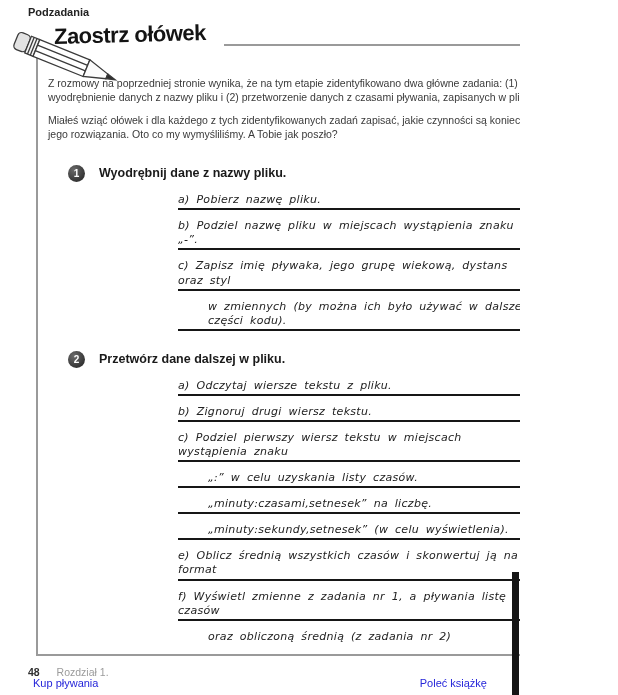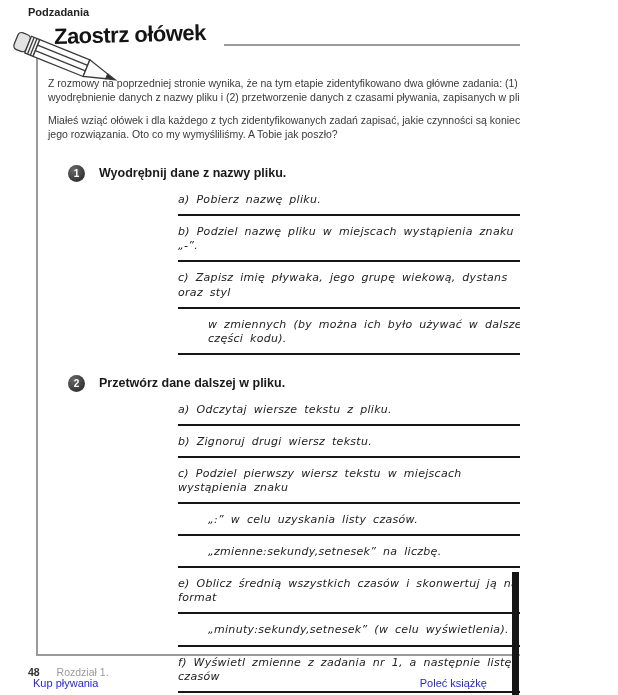--- a/index.html
+++ b/index.html
@@ -28,21 +28,21 @@
   .task + .task{margin-top:20px;}
   .task-header{display:flex;align-items:flex-start;padding-left:20px;}
   .badge{flex:0 0 auto;width:17px;height:17px;border-radius:50%;
          background:radial-gradient(circle at 35% 30%, #6a6a6a, #353535 70%);
          color:#fff;font-size:10px;font-weight:bold;display:flex;align-items:center;justify-content:center;}
   .task-title{margin-left:14px;font-size:12.5px;font-weight:bold;color:#1a1a1a;padding-top:1px;}
 
   .answers{margin-top:11px;}
   .answer-line{margin-left:130px;width:356px;font-family:"DejaVu Sans",sans-serif;font-style:italic;
                font-size:11px;line-height:1.28;color:#222;letter-spacing:0.3px;word-spacing:3px;
-               padding-bottom:7px;border-bottom:2px solid #161616;margin-bottom:9px;}
+               padding-bottom:1px;border-bottom:2px solid #161616;margin-bottom:9px;}
   .answer-line.indent{padding-left:30px;width:326px;}
   .answer-line.no-line{border-bottom:none;}
 
   .footer-pageinfo{position:absolute;left:28px;top:666px;font-size:10.5px;}
   .footer-pagenum{font-weight:bold;color:#2f2f2f;margin-top:16px;}
   .footer-chapter{color:#9b9b9b;margin-left:14px;}
   .footer-link{position:absolute;top:677px;font-size:11px;color:#2525d9;text-decoration:none;cursor:pointer;}
   .footer-link.buy{left:33px;}
   .footer-link.recommend{right:33px;}
 
@@ -95,24 +95,24 @@
         <div class="task">
           <div class="task-header">
             <span class="badge">2</span>
             <span class="task-title">Przetwórz dane dalszej w pliku.</span>
           </div>
           <div class="answers">
             <div class="answer-line">a) Odczytaj wiersze tekstu z pliku.</div>
             <div class="answer-line">b) Zignoruj drugi wiersz tekstu.</div>
             <div class="answer-line">c) Podziel pierwszy wiersz tekstu w miejscach wystąpienia znaku</div>
             <div class="answer-line indent">„:” w celu uzyskania listy czasów.</div>
-            <div class="answer-line indent">„zmienne:sekundy,setnesek” na liczbę.</div>
+            <div class="answer-line indent">„minuty:czasami,setnesek” na liczbę.</div>
+            <div class="answer-line indent">„minuty:sekundy,setnesek” (w celu wyświetlenia).</div>
             <div class="answer-line">e) Oblicz średnią wszystkich czasów i skonwertuj ją na format</div>
-            <div class="answer-line indent">„minuty:sekundy,setnesek” (w celu wyświetlenia).</div>
-            <div class="answer-line">f) Wyświetl zmienne z zadania nr 1, a następnie listę czasów</div>
+            <div class="answer-line">f) Wyświetl zmienne z zadania nr 1, a pływania listę czasów</div>
             <div class="answer-line indent no-line">oraz obliczoną średnią (z zadania nr 2)</div>
           </div>
         </div>
       </div>
   </div>
 
   <div class="footer-pageinfo">
     <span class="footer-pagenum">48</span>
     <span class="footer-chapter">Rozdział 1.</span>
   </div>

